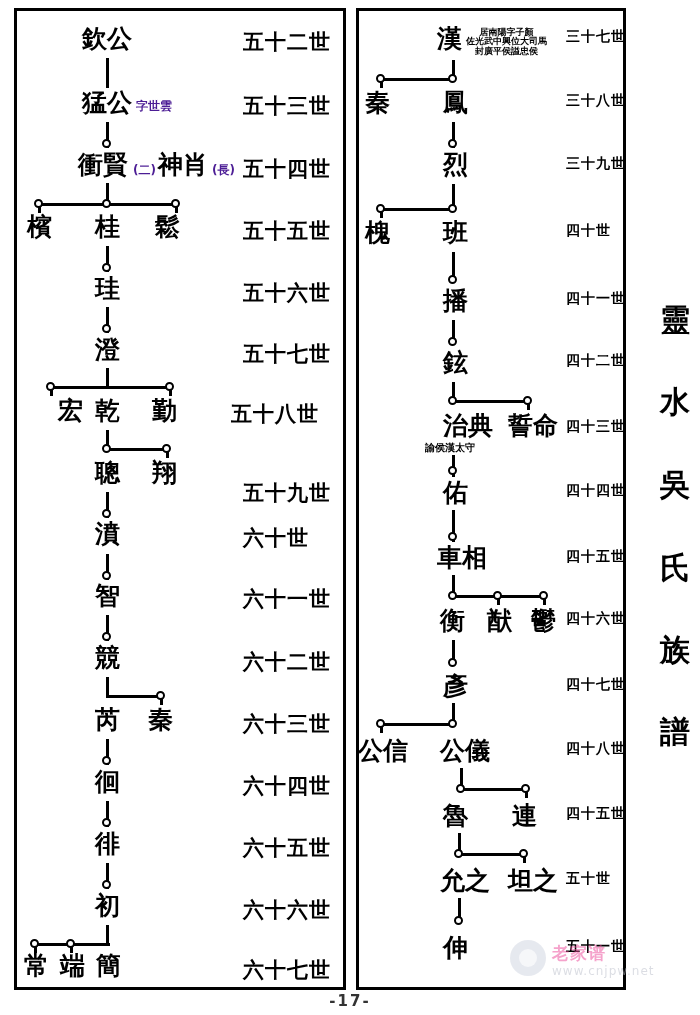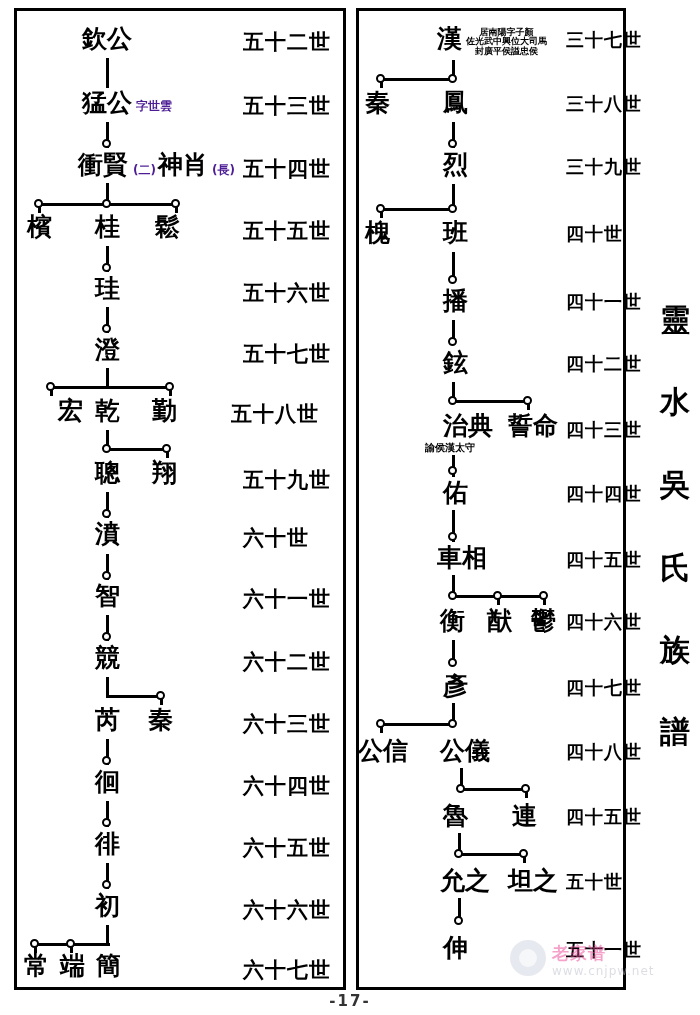--- a/index.html
+++ b/index.html
@@ -25,21 +25,21 @@
   
   .gen{
     position:absolute;
     font-size:21px;
     font-weight:bold;
     letter-spacing:1px;
     color:#000;
     white-space:nowrap;
     font-family:"DejaVu Sans","Liberation Sans",sans-serif;
   }
-  .gen.small{font-size:18px;}
+  .gen.small{font-size:14px;}
 
   
   .name{
     position:absolute;
     font-size:25px;
     font-weight:bold;
     color:#000;
     white-space:nowrap;
     font-family:"DejaVu Sans","Liberation Sans",sans-serif;
     line-height:1;
@@ -126,21 +126,21 @@
 
   <div class="col" id="col-left"></div>
 
   <div class="gen" style="left:243px;top:28px;">五十二世</div>
   <div class="gen" style="left:243px;top:92px;">五十三世</div>
   <div class="gen" style="left:243px;top:155px;">五十四世</div>
   <div class="gen" style="left:243px;top:217px;text-align:right;">五十五世</div>
   <div class="gen" style="left:243px;top:279px;">五十六世</div>
   <div class="gen" style="left:243px;top:340px;">五十七世</div>
   <div class="gen" style="left:231px;top:400px;">五十八世</div>
-  <div class="gen" style="left:243px;top:466px;text-align:center;">五十九世</div>
+  <div class="gen" style="left:243px;top:479px;text-align:center;">五十九世</div>
   <div class="gen" style="left:243px;top:524px;">六十世</div>
   <div class="gen" style="left:243px;top:585px;">六十一世</div>
   <div class="gen" style="left:243px;top:648px;">六十二世</div>
   <div class="gen" style="left:243px;top:710px;">六十三世</div>
   <div class="gen" style="left:243px;top:772px;">六十四世</div>
   <div class="gen" style="left:243px;top:834px;">六十五世</div>
   <div class="gen" style="left:243px;top:896px;">六十六世</div>
   <div class="gen" style="left:243px;top:956px;">六十七世</div>
 
   <div class="name" style="left:82px;top:26px;">欽公</div>

